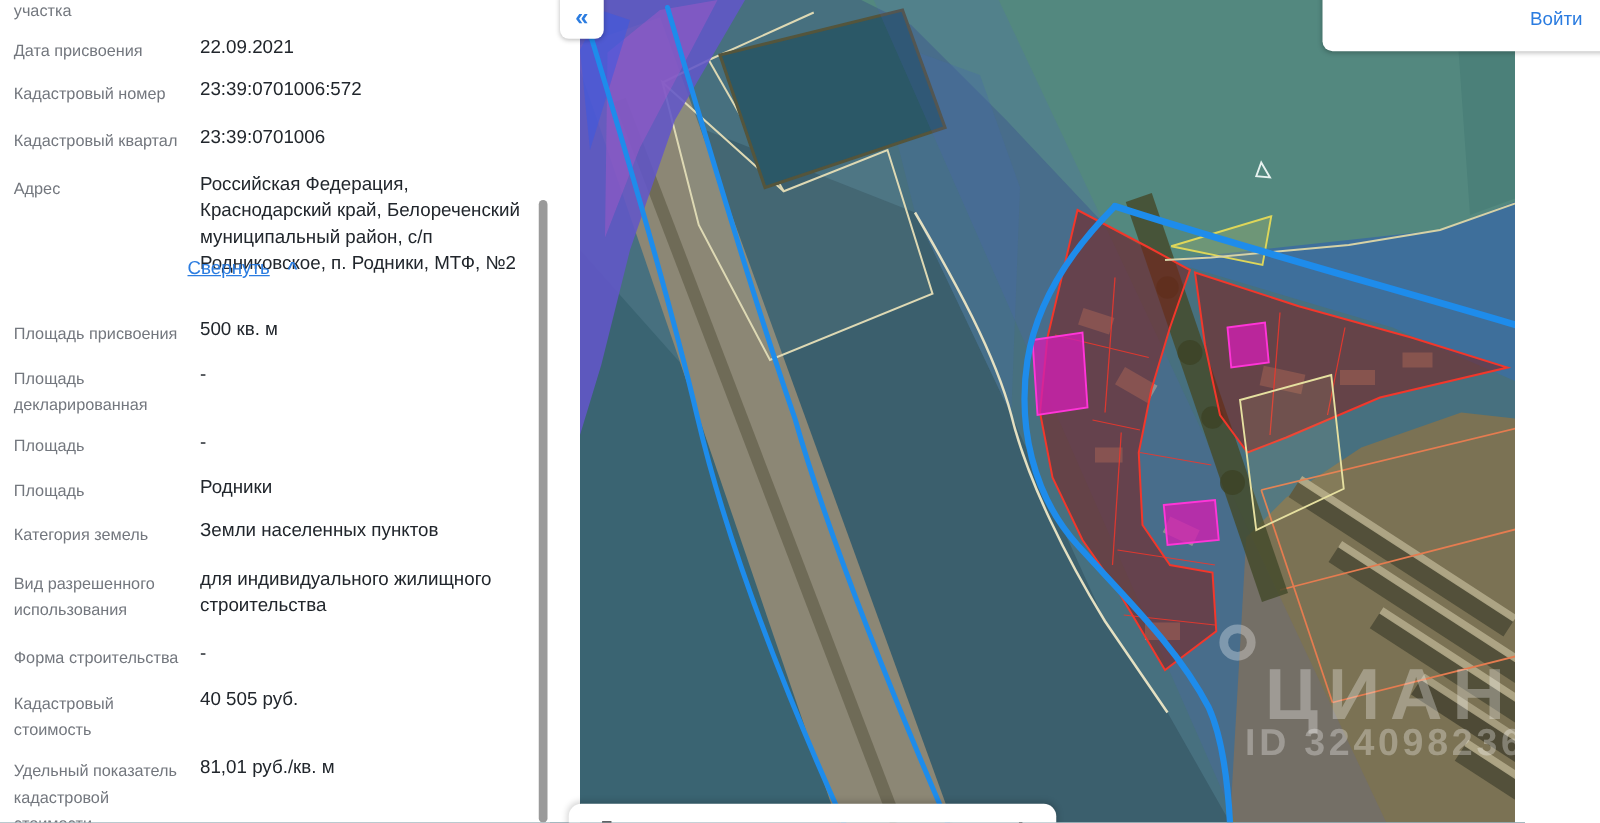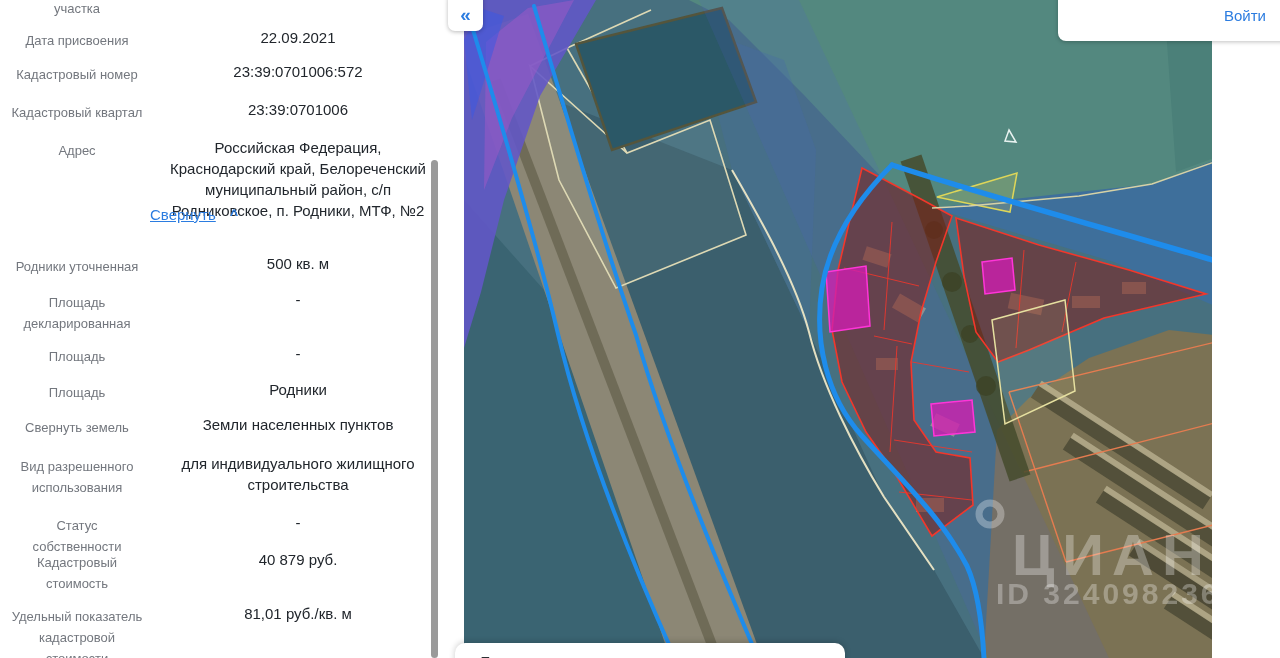--- a/index.html
+++ b/index.html
@@ -1,20 +1,20 @@
 <!DOCTYPE html>
 <html><head>
 <meta charset="utf-8">
 <style>
   html,body{margin:0;padding:0;}
   body{width:1280px;height:658px;overflow:hidden;position:relative;
        font-family:"Liberation Sans","DejaVu Sans",sans-serif;background:#fff;}
 
   
-  .sidebar{position:absolute;left:0;top:0;width:440px;height:658px;background:#fff;z-index:5;text-align:center;}
+  .sidebar{position:absolute;left:0;top:0;width:440px;height:658px;background:#fff;z-index:5;}
   .row{position:absolute;left:0;width:440px;}
   .lbl{position:absolute;left:11px;top:0;width:132px;font-size:13px;color:#73777e;
        line-height:21px;white-space:pre-line;}
   .val{position:absolute;left:160px;top:-3px;width:276px;font-size:15px;color:#21262c;
        line-height:21px;white-space:pre-line;}
   .collapse-link{position:absolute;left:150px;top:206px;font-size:15px;color:#2b7ce0;cursor:pointer;}
   .collapse-link .txt{text-decoration:underline;}
   .collapse-link .chev{font-size:14px;font-weight:bold;margin-left:10px;text-decoration:none;display:inline-block;}
   .scrollbar{position:absolute;right:2px;top:160px;width:7px;height:498px;background:#9a9a9a;
        border-radius:4px;cursor:pointer;}
@@ -63,54 +63,54 @@
     <div class="val">Российская Федерация,
 Краснодарский край, Белореченский
 муниципальный район, с/п
 Родниковское, п. Родники, МТФ, №2</div>
   </div>
   <div class="collapse-link">
     <span class="txt">Свернуть</span>
     <span class="chev">^</span>
   </div>
   <div class="row" style="top:256px">
-    <div class="lbl">Родники уточненная</div>
+    <div class="lbl">Площадь присвоения</div>
     <div class="val">500 кв. м</div>
   </div>
   <div class="row" style="top:292px">
     <div class="lbl">Площадь
 декларированная</div>
     <div class="val">-</div>
   </div>
   <div class="row" style="top:346px">
     <div class="lbl">Площадь</div>
     <div class="val">-</div>
   </div>
   <div class="row" style="top:382px">
     <div class="lbl">Площадь</div>
     <div class="val">Родники</div>
   </div>
   <div class="row" style="top:417px">
-    <div class="lbl">Свернуть земель</div>
+    <div class="lbl">Категория земель</div>
     <div class="val">Земли населенных пунктов</div>
   </div>
   <div class="row" style="top:456px">
     <div class="lbl">Вид разрешенного
 использования</div>
     <div class="val">для индивидуального жилищного
 строительства</div>
   </div>
   <div class="row" style="top:515px">
-    <div class="lbl">Статус собственности</div>
+    <div class="lbl">Форма строительства</div>
     <div class="val">-</div>
   </div>
   <div class="row" style="top:552px">
     <div class="lbl">Кадастровый
 стоимость</div>
-    <div class="val">40 879 руб.</div>
+    <div class="val">40 505 руб.</div>
   </div>
   <div class="row" style="top:606px">
     <div class="lbl">Удельный показатель
 кадастровой
 стоимости</div>
     <div class="val">81,01 руб./кв. м</div>
   </div>
   <div class="scrollbar"></div>
 </div>
 

